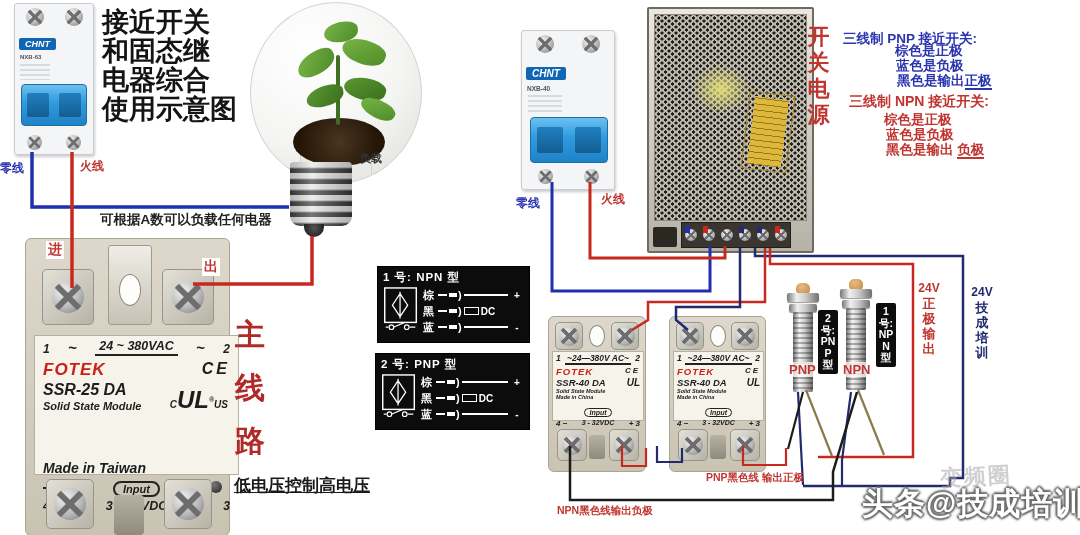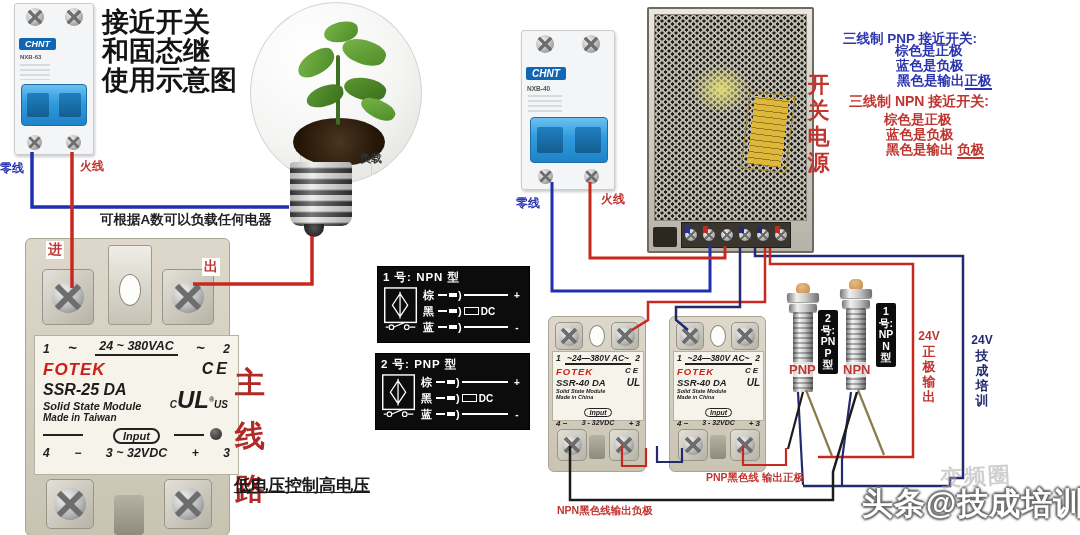--- a/index.html
+++ b/index.html
@@ -80,21 +80,21 @@
   .sensor .cap{position:absolute;background:radial-gradient(circle at 40% 30%,#e8b97e,#c08a4a);border-radius:40%;}
   .sensor .nut{position:absolute;background:linear-gradient(90deg,#777,#f0f0f0 30%,#c8c8c8 60%,#6f6f6f);
      border-radius:2px;box-shadow:0 1px 1px rgba(0,0,0,.4);}
   .sensor .body{position:absolute;border-radius:2px;
      background:
        repeating-linear-gradient(180deg,rgba(0,0,0,.28) 0 2px,transparent 2px 5px),
        linear-gradient(90deg,#6f6f6f,#f4f4f4 32%,#cfcfcf 58%,#646464);}
   .tagplate{position:absolute;background:#0d0d0d;color:#fff;font-size:10.5px;line-height:11.5px;
      text-align:center;word-break:break-all;padding:3px 2px;border-radius:2px;}
   
-  .vtext{word-break:break-all;text-align:center;margin-top:48px;}
+  .vtext{word-break:break-all;text-align:center;}
   .red{color:#c03530;} .blue{color:#2b35b0;} .navy{color:#232a70;} .dkred{color:#b02a28;}
   .uline{border-bottom:2px solid currentColor;}
   
   .watermark{font-size:31px;color:#fff;letter-spacing:1px;white-space:nowrap;
      text-shadow:-2px 0 2px #666,2px 0 2px #666,0 -2px 2px #666,0 2px 2px #666;}
   .ghostmark{font-size:22px;color:#aaa;opacity:.55;transform:rotate(-3deg);letter-spacing:2px;}
   svg.wires{position:absolute;left:0;top:0;z-index:7;pointer-events:none;}
   .lbl{position:absolute;z-index:8;}
 </style>
 </head>
@@ -118,20 +118,21 @@
         <span class="screw s14"></span>
         <span class="screw s14"></span>
       </div>
   </div>
   <div class="lbl blue" style="left:0;top:160px;font-size:12px;">零线</div>
   <div class="lbl red" style="left:80px;top:158px;font-size:12px;">火线</div>
 
   <div class="lbl" style="left:102px;top:8px;font-size:27px;line-height:29px;color:#141414;">
     <div>接近开关</div>
       <div>和固态继</div>
+    <div>电器综合</div>
       <div>使用示意图</div>
   </div>
 
   <div class="abs" style="left:238px;top:0;width:210px;height:245px;">
     <div class="glass" style="left:12px;top:2px;width:170px;height:180px;"></div>
     <div class="abs" style="left:62px;top:148px;width:70px;height:26px;background:#e9eae6;border-left:1px solid #d2d4d0;border-right:1px solid #d2d4d0;"></div>
     <div class="soil2" style="left:55px;top:118px;width:92px;height:48px;"></div>
     <div class="stem" style="left:98px;top:55px;width:4px;height:70px;"></div>
     <div class="leaf" style="left:58px;top:52px;width:40px;height:22px;transform:rotate(-28deg);"></div>
     <div class="leaf" style="left:104px;top:40px;width:44px;height:24px;transform:rotate(22deg);"></div>
@@ -165,21 +166,21 @@
       </div>
       <div style="display:flex;justify-content:space-between;margin-top:4px;">
         <span class="fotek" style="font-size:17px;">FOTEK</span>
         <span style="font-size:16px;letter-spacing:3px;">CE</span>
       </div>
       <div style="font-size:16px;margin-top:1px;">SSR-25 DA</div>
       <div class="ulmark abs" style="right:10px;top:52px;">
         <span style="font-size:10px;">C</span><span style="font-size:24px;">UL</span><sup style="font-size:7px;">®</sup><span style="font-size:10px;">US</span>
       </div>
       <div style="font-size:11px;margin-top:1px;">Solid State Module</div>
-      <div style="font-size:10px;">Made in Taiwan</div>
+      <div style="font-size:14px;margin-top:48px;">Made in Taiwan</div>
       <div style="position:relative;text-align:center;margin-top:3px;">
         <span class="pline" style="left:0;top:8px;width:40px;"></span>
         <span class="pill" style="font-size:11px;">Input</span>
         <span class="pline" style="right:26px;top:8px;width:30px;"></span>
         <span class="abs" style="right:8px;top:2px;width:12px;height:12px;border-radius:50%;background:radial-gradient(circle at 35% 30%,#777,#222);"></span>
       </div>
       <div style="display:flex;justify-content:space-between;align-items:center;font-size:12px;margin-top:2px;">
         <span>4</span>
         <span>−</span>
         <span style="font-size:12.5px;">3 ~ 32VDC</span>

